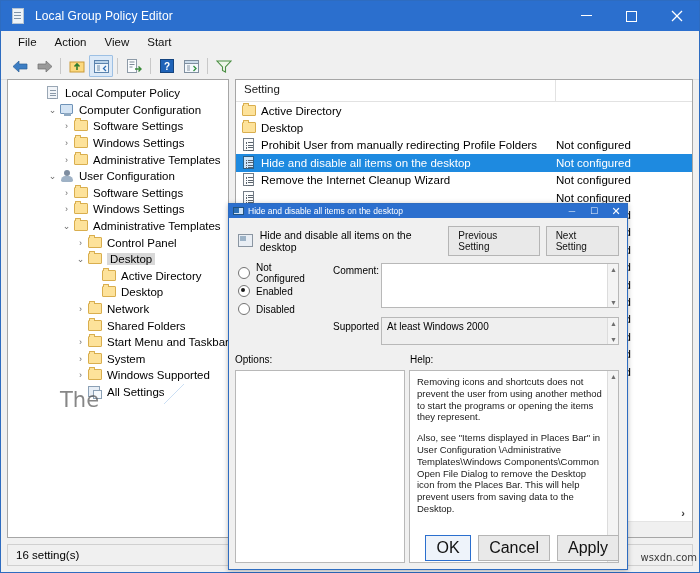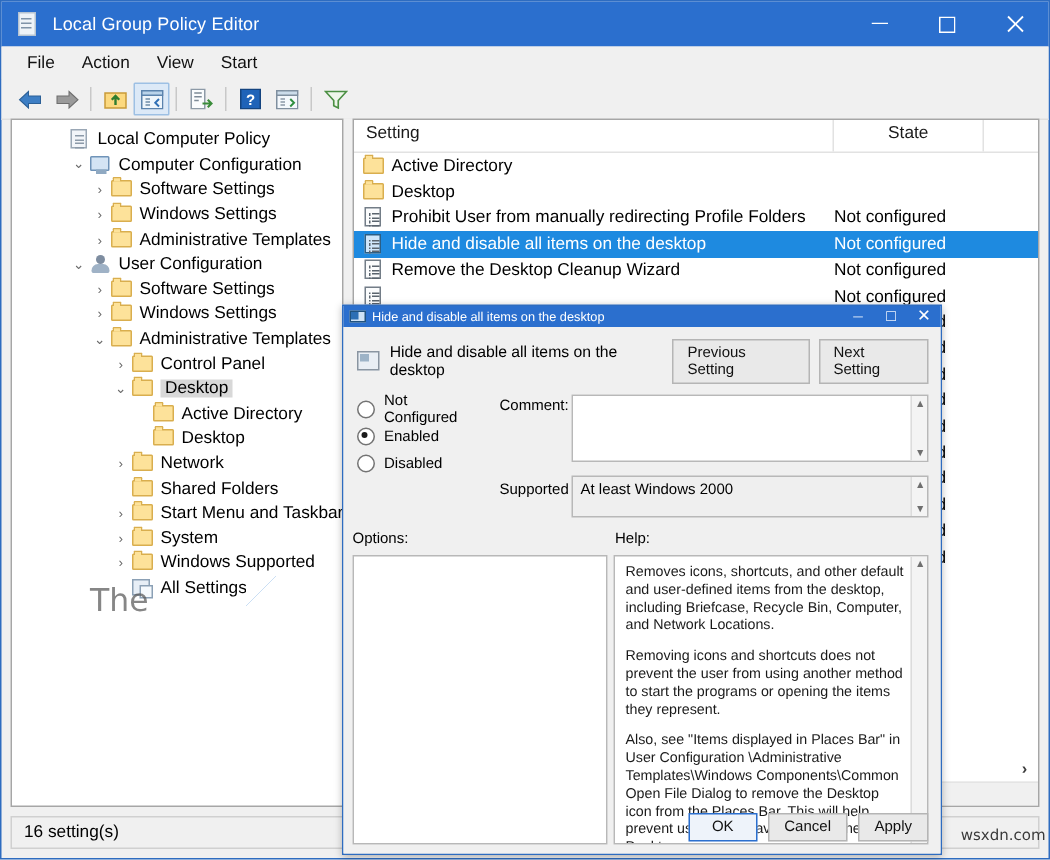--- a/index.html
+++ b/index.html
@@ -161,21 +161,21 @@
   .lbl-options{position:absolute;left:6px;top:136px;font-size:10px;}
   .lbl-help{position:absolute;left:181px;top:136px;font-size:10px;}
   .optionsbox{position:absolute;left:6px;top:152px;width:170px;height:193px;background:#fff;
               border:1px solid #b8b8b8;box-sizing:border-box;}
   .helpbox{position:absolute;left:180px;top:152px;width:210px;height:193px;background:#fff;
            border:1px solid #b8b8b8;box-sizing:border-box;overflow:hidden;}
   .helptext{padding:5px 14px 5px 7px;font-size:9.5px;line-height:11.8px;color:#1a1a1a;}
   .helptext p{margin:0 0 9px 0;}
 
   .dlg-foot{position:absolute;right:8px;bottom:8px;display:flex;gap:7px;}
-  .dlg-foot .btn{min-width:46px;text-align:center;padding:3px 10px;font-size:10px;}
+  .dlg-foot .btn{min-width:46px;text-align:center;padding:3px 10px;font-size:16px;}
 
   .corner-wm{position:absolute;right:3px;bottom:10px;font-size:10px;color:#3a3a3a;
              font-family:"DejaVu Sans",sans-serif;}
 </style>
 </head>
 <body>
 
 <div id="root">
 
   <div class="win">
@@ -422,21 +422,20 @@
           <div class="wt">The</div>
           <div class="wlogo"></div>
         </div>
       </div>
 
       <div class="splitter"></div>
 
       <div class="pane rightpane">
         <div class="lhead">
           <div class="hcell hc1">Setting</div>
-          <div class="hcell hc2" style="text-align:center;padding-left:0;">State</div>
           <div class="hcell hc3"></div>
         </div>
         <div id="listrows">
             <div class="lrow">
               <div class="c1">
                 <div class="lico">
                   <div class="folder"></div>
                 </div>
                 <span class="ltxt">Active Directory</span>
               </div>
@@ -494,21 +493,21 @@
                     <i style="top: 3px;"></i>
                     <b style="top: 3px;"></b>
                     <i style="top: 5.5px;"></i>
                     <b style="top: 5.5px;"></b>
                     <i style="top: 8px;"></i>
                     <b style="top: 8px;"></b>
                     <i style="top: 10.5px;"></i>
                     <b style="top: 10.5px;"></b>
                   </div>
                 </div>
-                <span class="ltxt">Remove the Desktop Cleanup Wizard</span>
+                <span class="ltxt">Remove the Internet Cleanup Wizard</span>
               </div>
               <div class="c2">Not configured</div>
             </div>
             <div class="lrow">
               <div class="c1">
                 <div class="lico">
                   <div class="polyico">
                     <i style="top: 3px;"></i>
                     <b style="top: 3px;"></b>
                     <i style="top: 5.5px;"></i>
@@ -774,21 +773,20 @@
         </div>
       </div>
 
       <div class="lbl-options">Options:</div>
       <div class="lbl-help">Help:</div>
 
       <div class="optionsbox"></div>
 
       <div class="helpbox">
         <div class="helptext" id="helptext">
-            <p>Removes icons, shortcuts, and other default and user-defined items from the desktop, including Briefcase, Recycle Bin, Computer, and Network Locations.</p>
             <p>Removing icons and shortcuts does not prevent the user from using another method to start the programs or opening the items they represent.</p>
             <p>Also, see "Items displayed in Places Bar" in User Configuration \Administrative Templates\Windows Components\Common Open File Dialog to remove the Desktop icon from the Places Bar. This will help prevent users from saving data to the Desktop.</p>
           </div>
         <div class="vsb">
           <div class="up">▲</div>
           <div class="dn">▼</div>
         </div>
       </div>
 
       <div class="dlg-foot">

